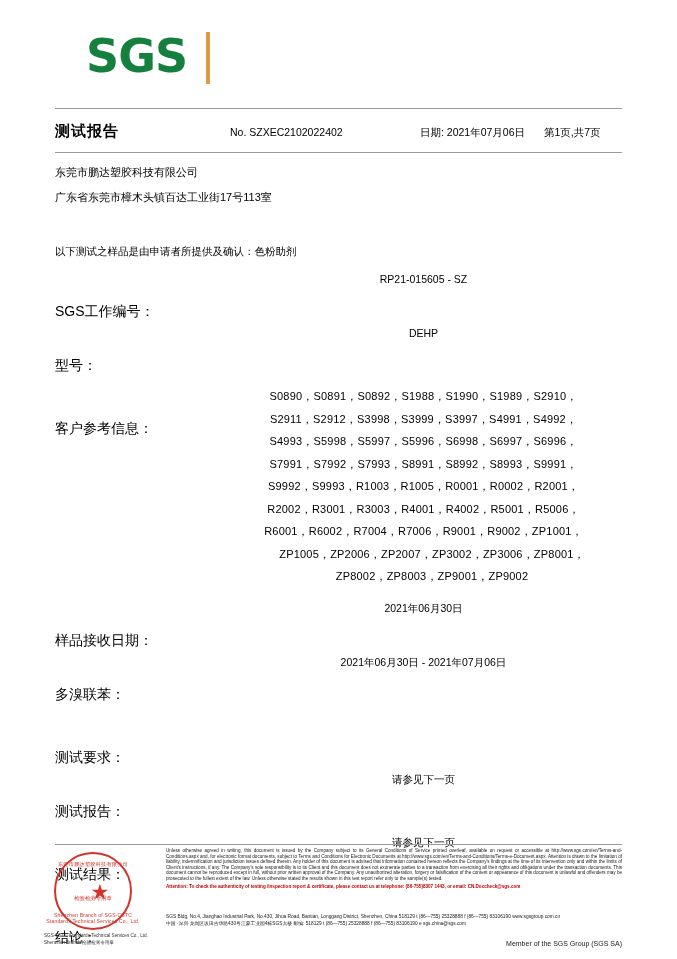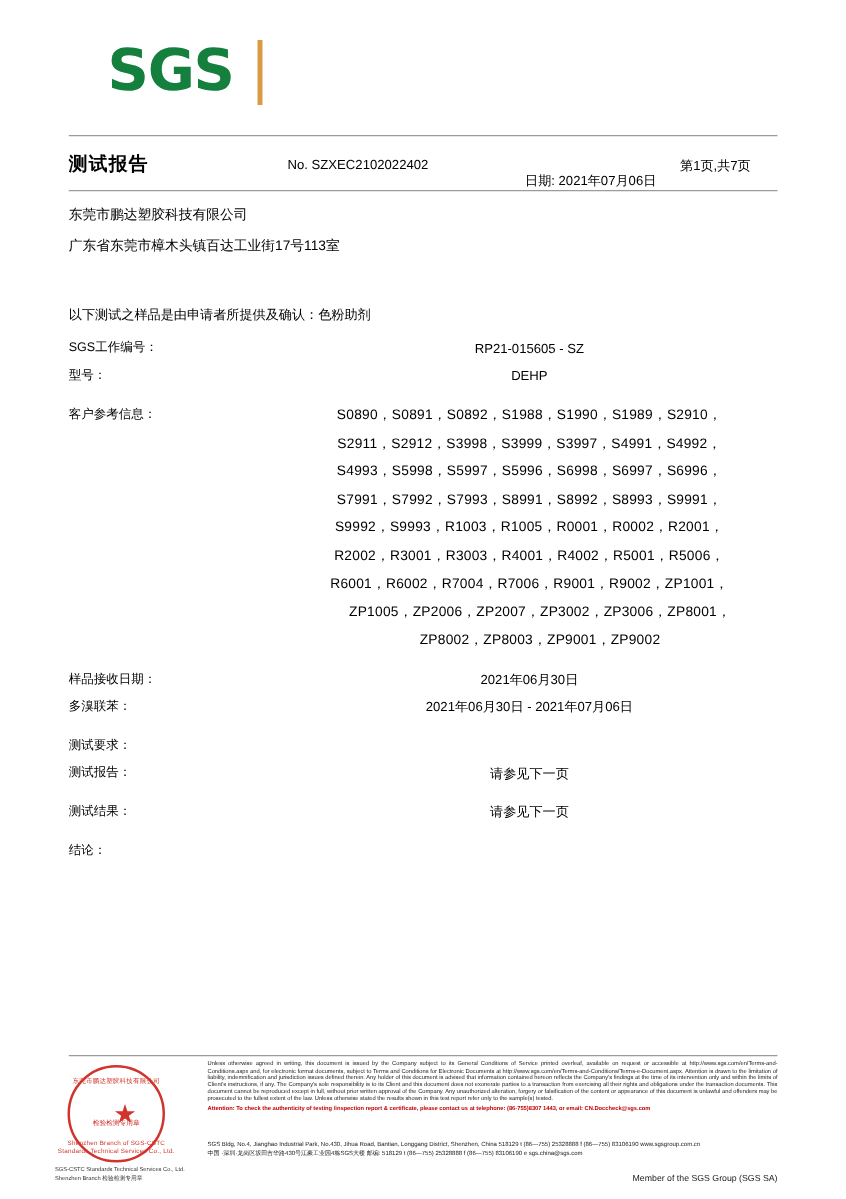--- a/index.html
+++ b/index.html
@@ -73,21 +73,21 @@
   }
   .doc-no {
     position: absolute;
     left: 175px;
     top: 4px;
     font-size: 10.5px;
   }
   .doc-date {
     position: absolute;
     left: 365px;
-    top: 16px;
+    top: 4px;
     font-size: 10.5px;
   }
   .doc-page {
     position: absolute;
     left: 489px;
     top: 4px;
     font-size: 10.5px;
   }
   .title-rule {
     position: absolute;
@@ -124,23 +124,24 @@
     width: 567px;
   }
   .field-row {
     display: flex;
     align-items: flex-start;
     margin-bottom: 0;
   }
   .field-label {
     width: 170px;
     flex: 0 0 170px;
-    font-size: 10px;
+    font-size: 14px;
     line-height: 22px;
     white-space: nowrap;
+    margin-top: 32px;
   }
   .field-value {
     flex: 1;
     font-size: 10.5px;
     line-height: 22px;
     text-align: center;
   }
   .ref-list {
     font-size: 11px;
     line-height: 22.5px;

